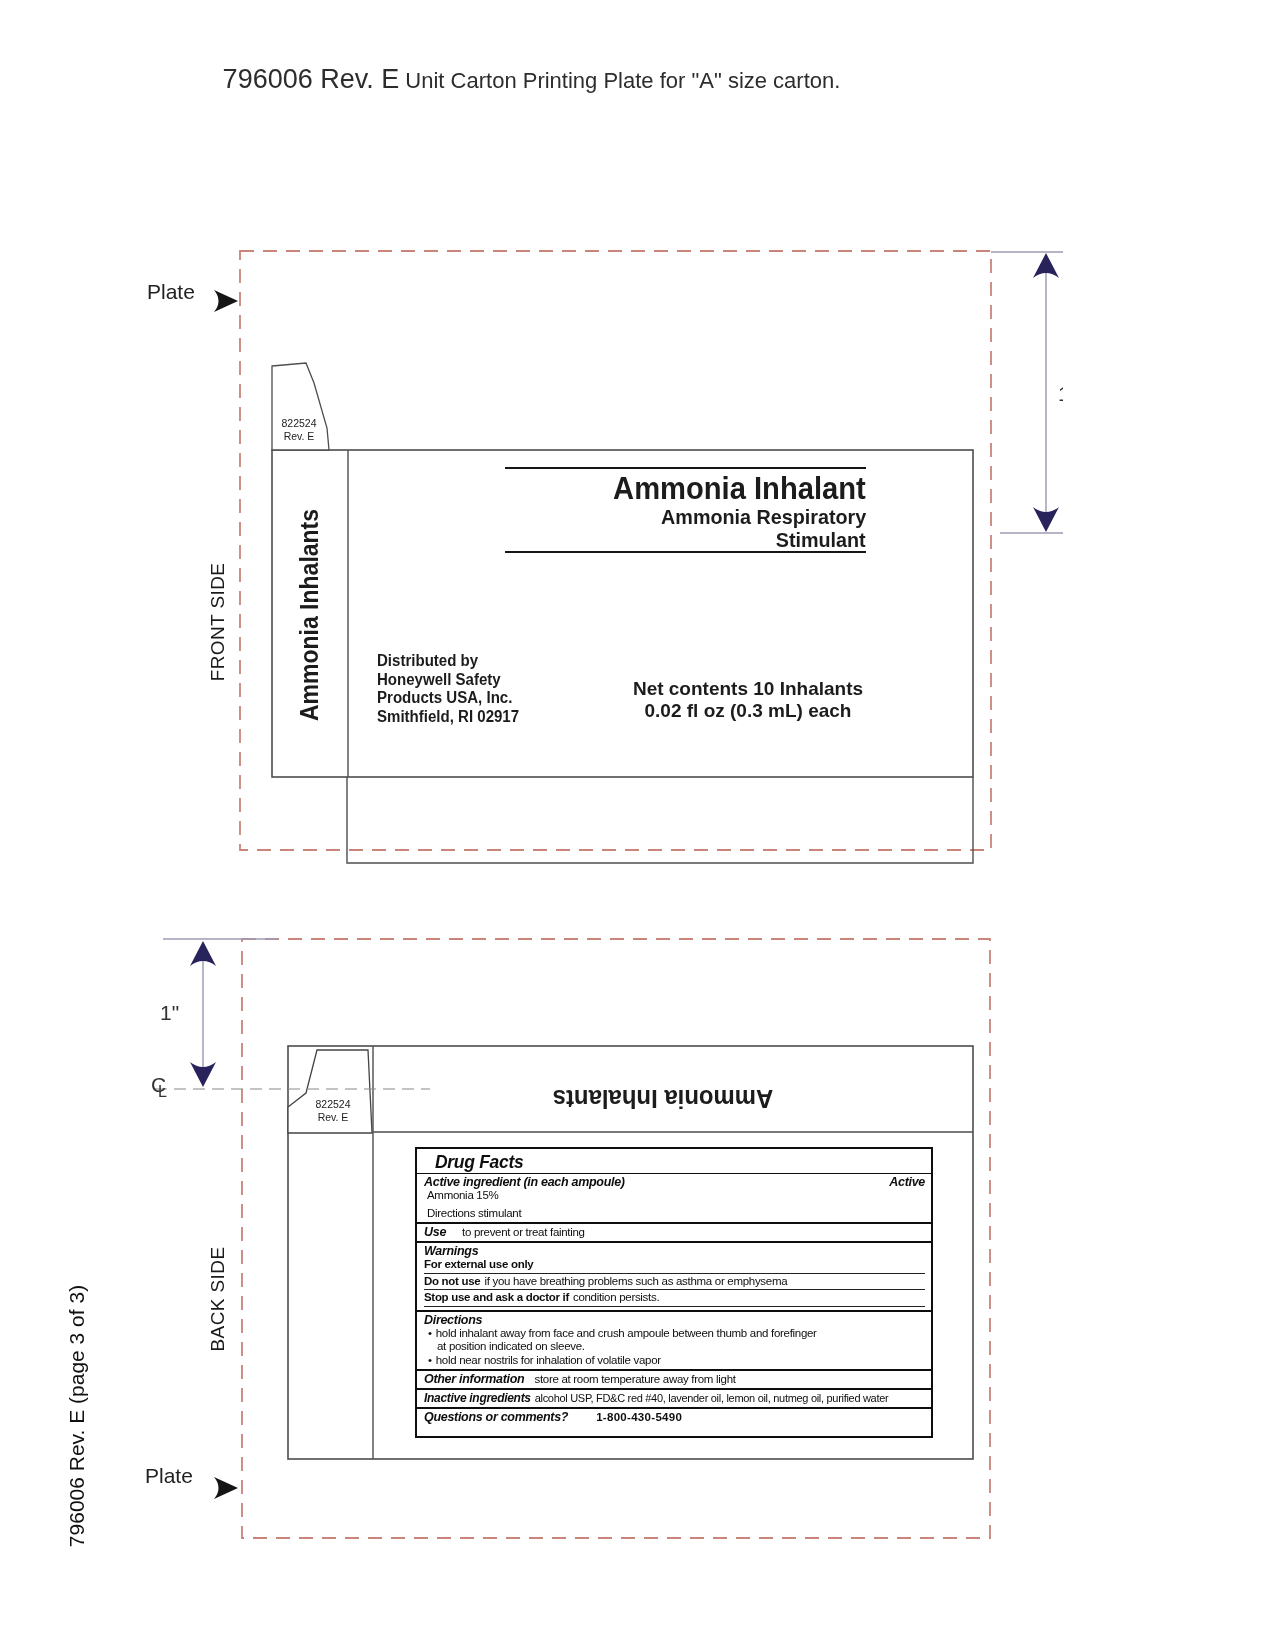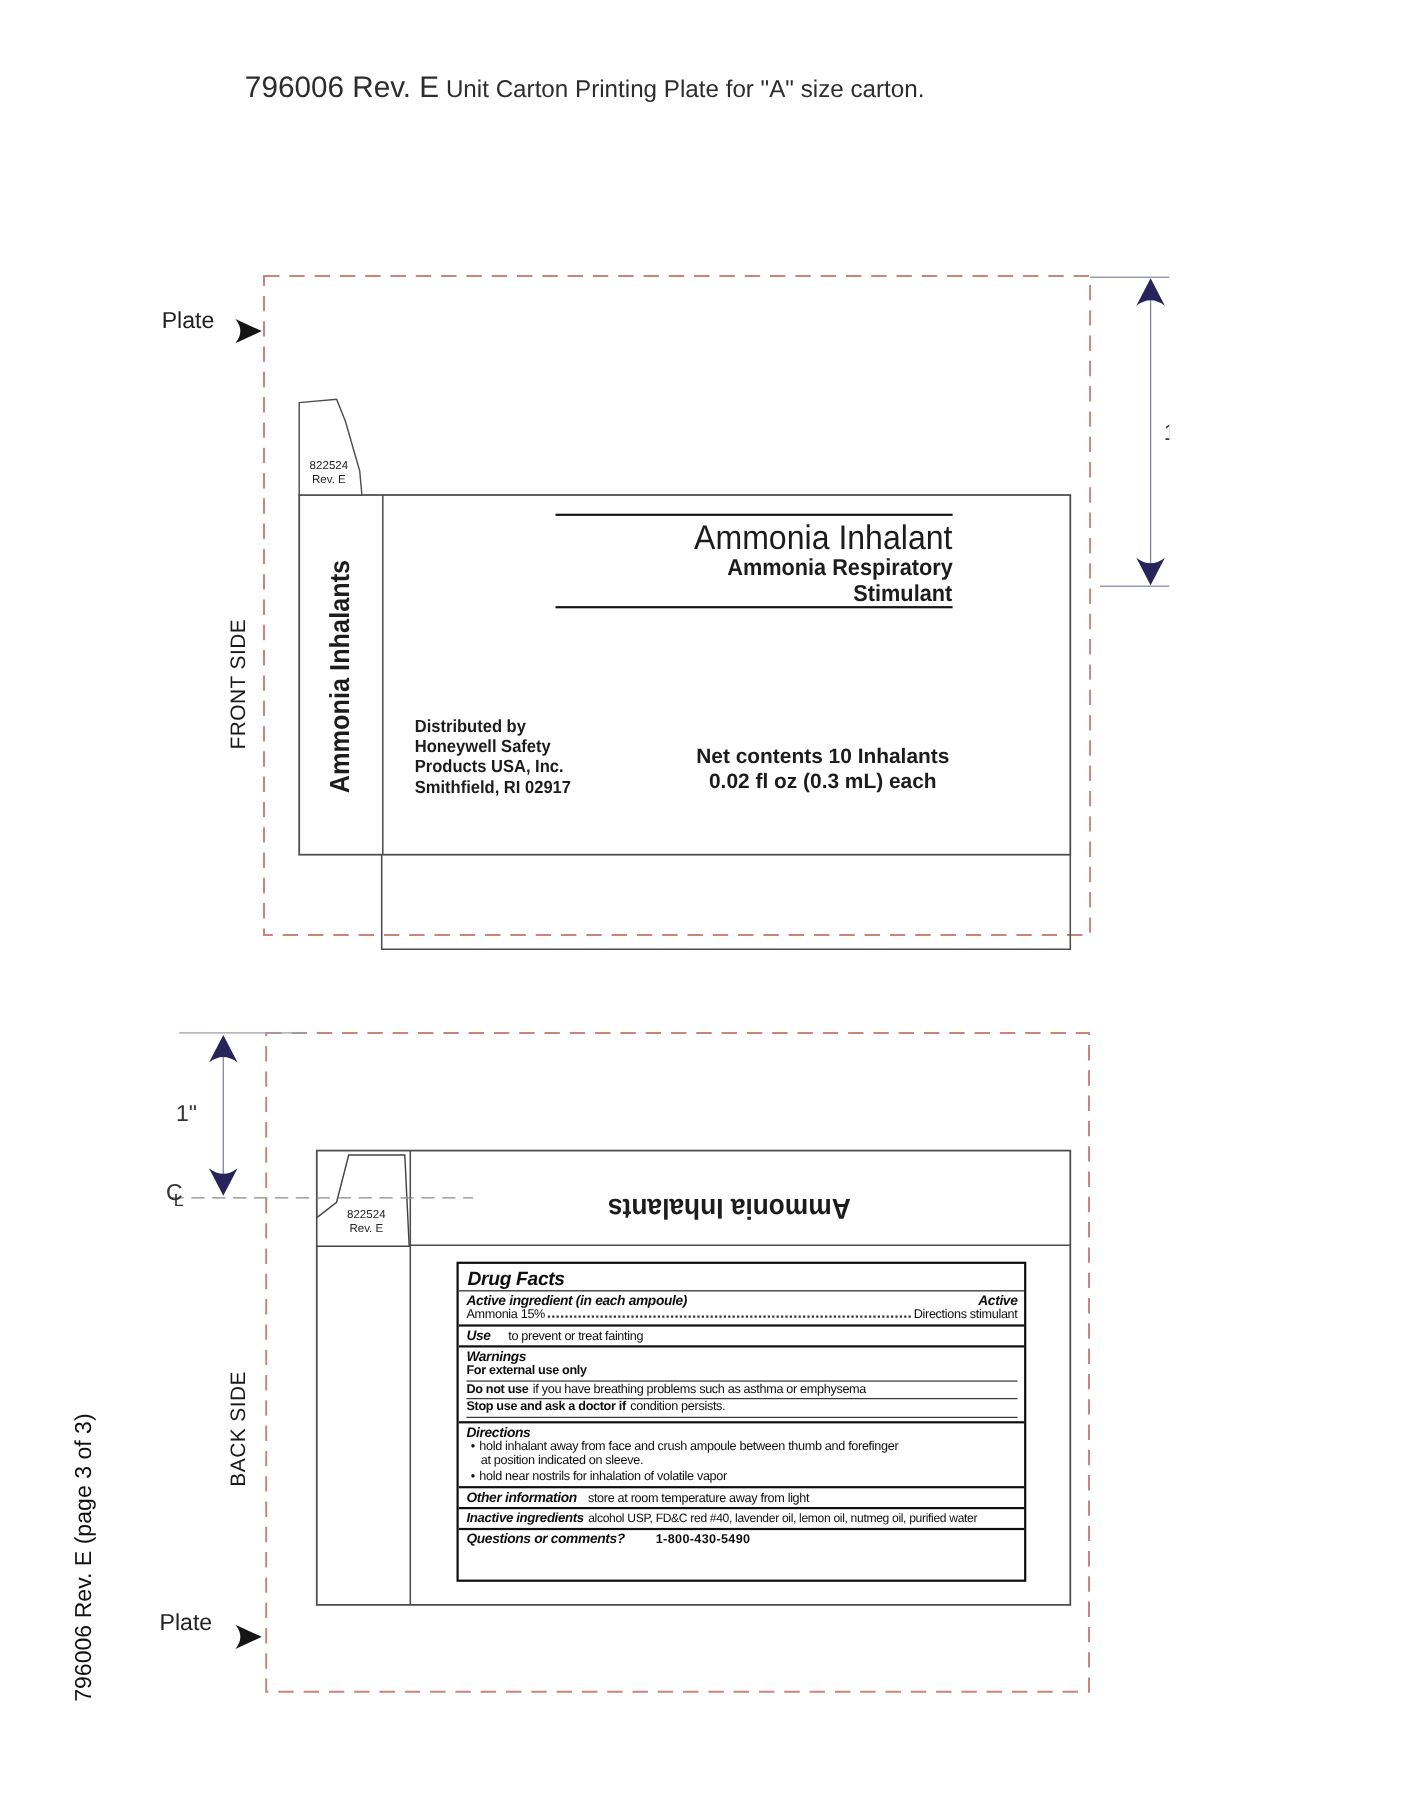--- a/index.html
+++ b/index.html
@@ -18,46 +18,46 @@
   .side-label{width:170px;height:22px;text-align:center;font-size:19px;letter-spacing:.4px;color:#1a1a1a;}
   .footer-vert{width:340px;height:24px;text-align:center;font-size:21px;color:#111;}
   
   .tab-text{text-align:center;font-size:10.5px;line-height:12.5px;color:#222;}
   
   .spine{width:300px;height:30px;text-align:center;font-weight:bold;font-size:25px;
          transform:rotate(-90deg) scaleX(.92);}
   .titleblock{left:505px;top:467px;width:361px;text-align:right;}
   .titleblock .date{font-weight:bold;font-size:25px;line-height:27px;margin-bottom:7px;}
   .titleblock .rule{border-top:2.2px solid #161616;margin:0;}
-  .titleblock .product{font-weight:normal;font-size:31px;line-height:35px;margin-top:2px;}
+  .titleblock .product{font-weight:bold;font-size:31px;line-height:35px;margin-top:2px;}
   .titleblock .sub{font-weight:bold;font-size:21px;line-height:22.5px;}
   .titleblock .sub:last-of-type{margin-bottom:7px;}
   .condR{display:inline-block;transform:scaleX(.94);transform-origin:100% 50%;}
   .condL{display:inline-block;transform:scaleX(.94);transform-origin:0 50%;}
   .distributor{left:377px;top:652px;font-weight:bold;font-size:16px;line-height:18.5px;}
   .netcontents{left:612px;top:678px;width:272px;text-align:center;font-weight:bold;
                font-size:19px;line-height:21.5px;}
   .dim-label{font-size:21px;color:#333;}
   .cl-c{font-size:21px;color:#333;}
   .cl-l{font-size:16px;color:#333;}
   
   .back-header{left:523px;top:1082px;width:280px;height:32px;text-align:center;font-weight:bold;
                font-size:26px;transform:rotate(180deg) scaleX(.92);}
   
   .df{position:absolute;z-index:10;left:415px;top:1147px;width:518px;height:291px;
       border:2.5px solid #0e0e0e;background:#fff;box-sizing:border-box;
       font-size:11.5px;letter-spacing:-.3px;color:#0e0e0e;overflow:hidden;white-space:normal;}
   .df .bi{font-weight:bold;font-style:italic;}
   .df-title{font-weight:bold;font-style:italic;font-size:17.5px;line-height:20px;
-            padding:3px 8px 1px;border-bottom:1.6px solid #0e0e0e;}
+            padding:3px 18px 1px;border-bottom:1.6px solid #0e0e0e;}
   .df-row{padding:1px 6px 2px 7px;border-bottom:2.2px solid #0e0e0e;}
   .df-row:last-child{border-bottom:none;}
   .df-flex{display:flex;justify-content:space-between;align-items:baseline;}
   .df-head{font-size:12.5px;line-height:14px;}
-  .leader-row{display:flex;align-items:baseline;line-height:13px;}
+  .leader-row{display:flex;align-items:baseline;line-height:13px;flex-direction:column;}
   .leader{flex:1;border-bottom:2px dotted #333;margin:0 3px 3px 3px;height:1px;}
   .df-use .lbl{margin-right:16px;}
   .df-line{line-height:13.5px;}
   .thin{border-bottom:1.1px solid #222;padding-bottom:1px;margin-bottom:1px;}
   .gap{margin-left:4px;}
   .bullet-line{padding-left:13px;text-indent:-9px;line-height:13.5px;}
   .bullet-cont{padding-left:13px;line-height:13.5px;}
   .df-inactive{font-size:11px;}
   .phone{font-weight:bold;margin-left:28px;letter-spacing:.3px;}
 </style>

